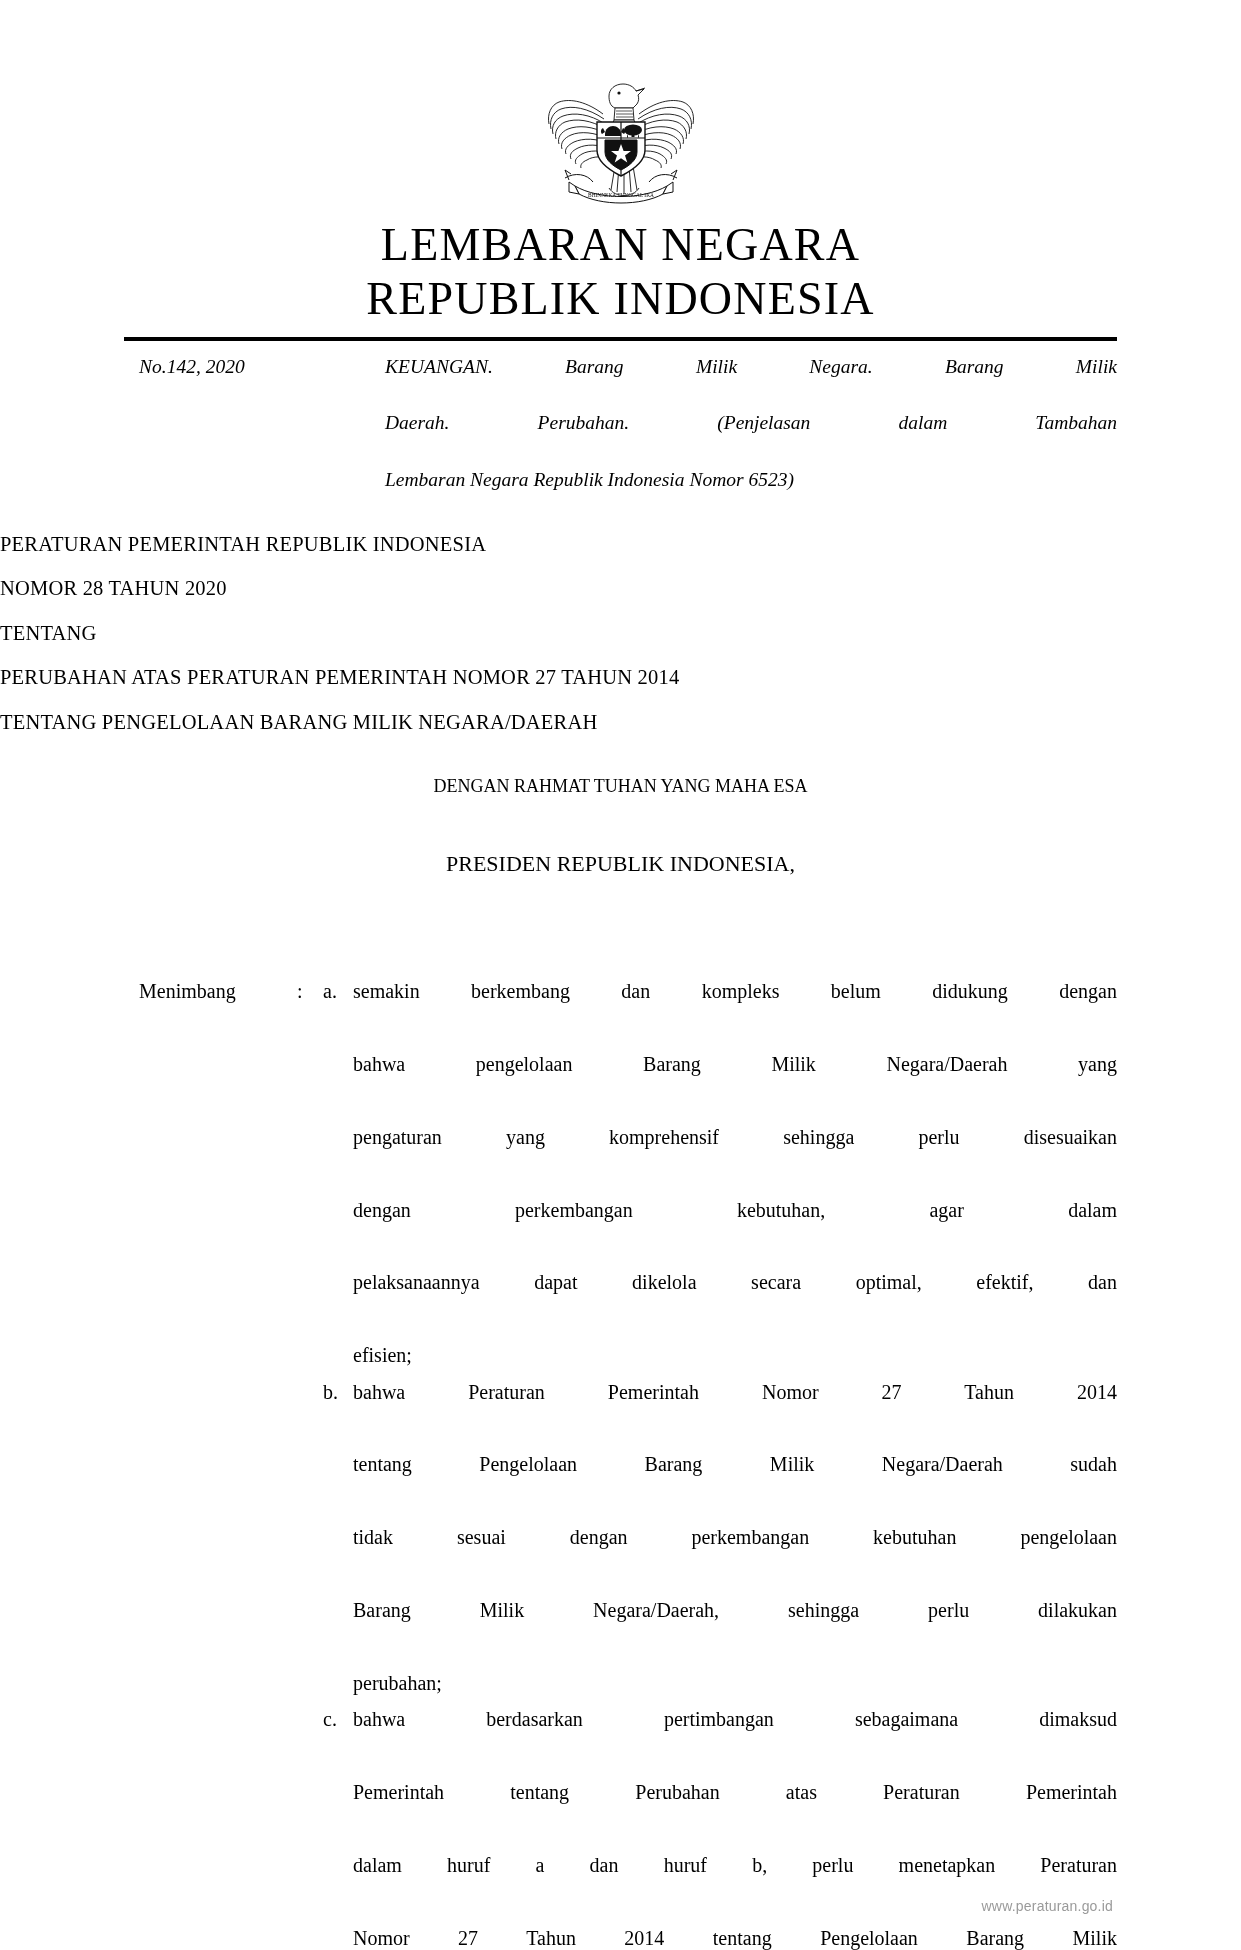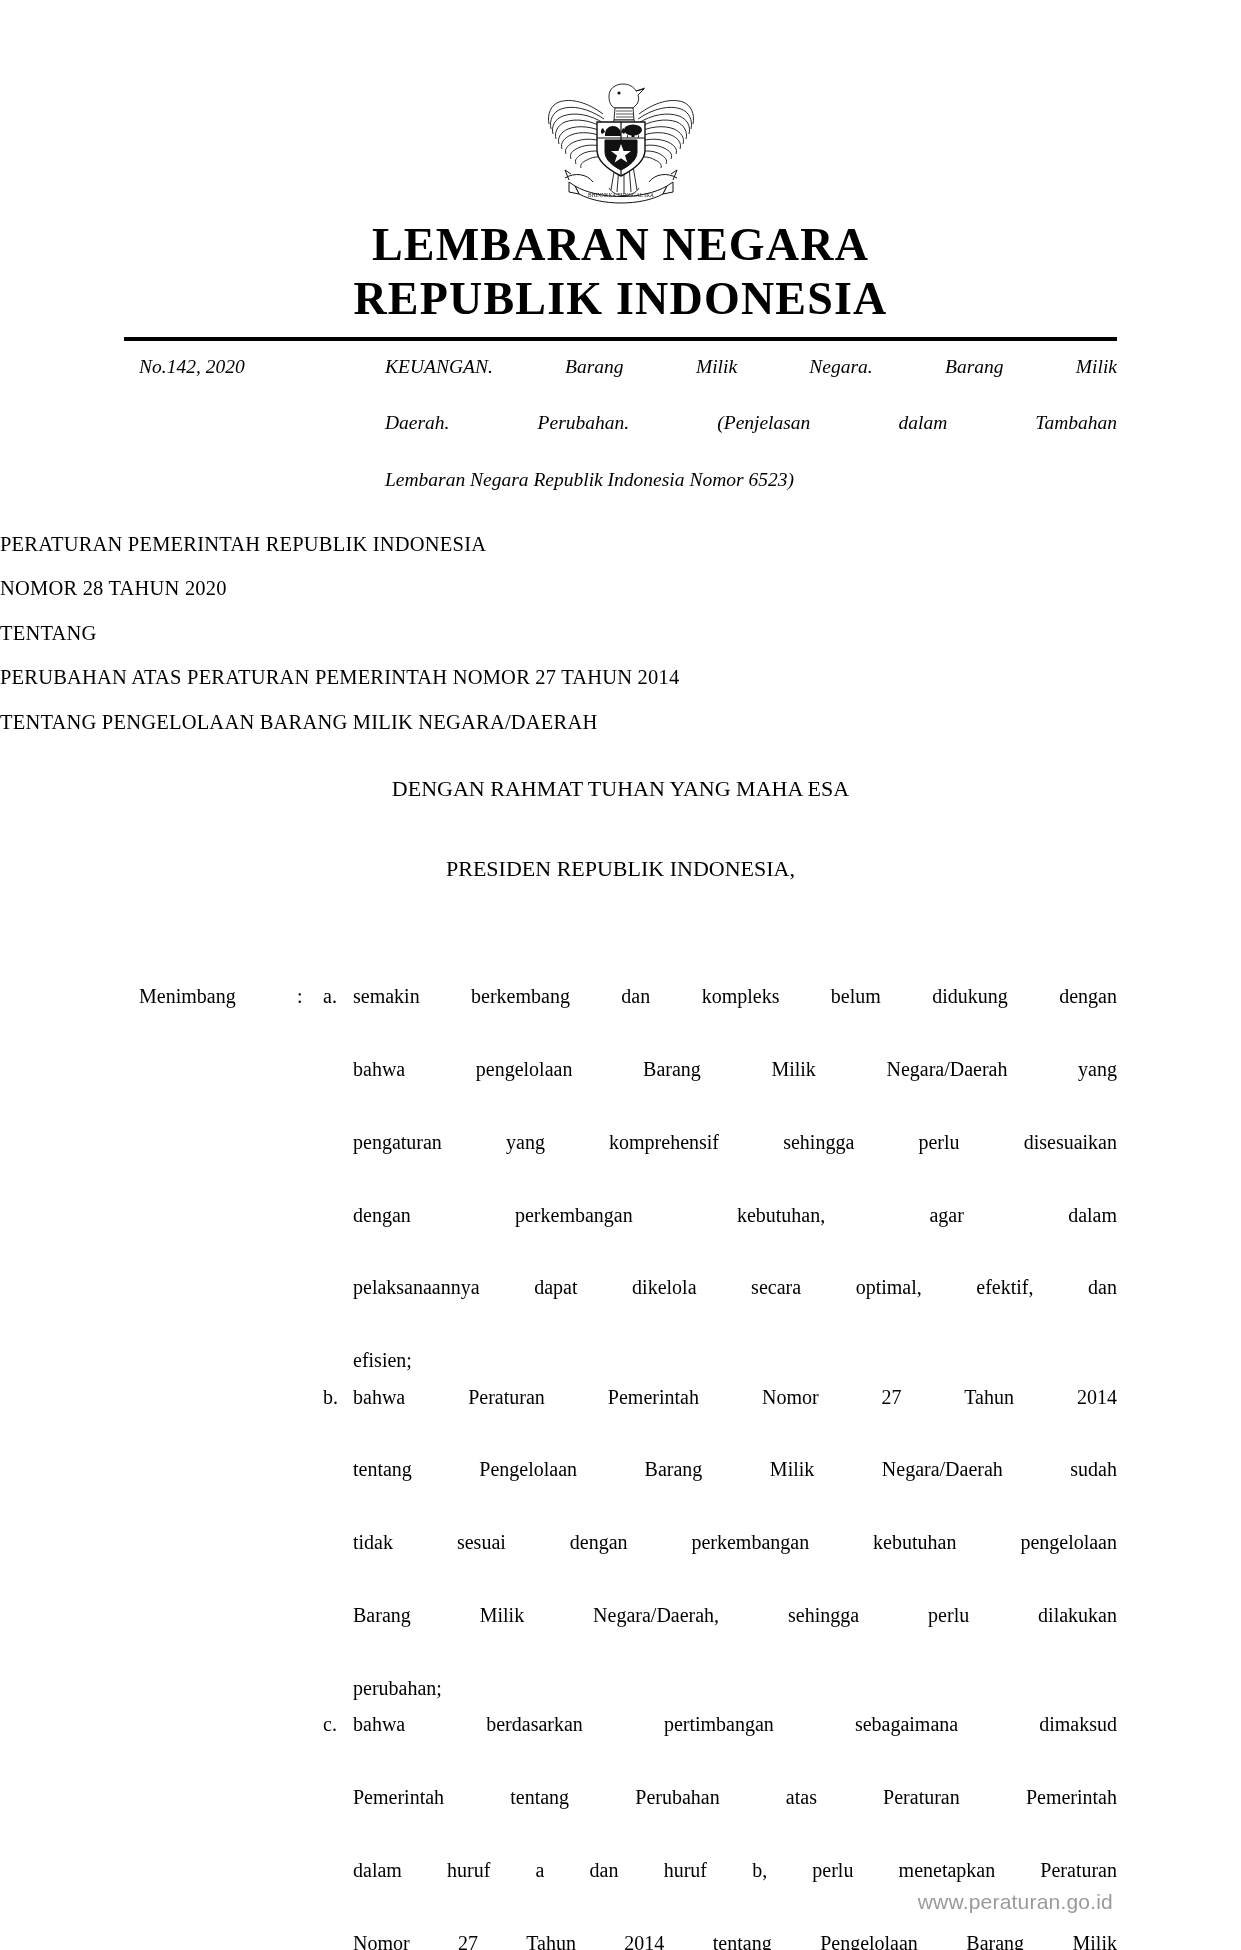--- a/index.html
+++ b/index.html
@@ -32,21 +32,21 @@
   .emblem {
     width: 172px;
     height: 150px;
     display: block;
   }
 
   
   .masthead {
     text-align: center;
     font-family: "Liberation Serif", "DejaVu Serif", serif;
-    font-weight: bold;
+    font-weight: normal;
     font-size: 46px;
     line-height: 1.18;
     letter-spacing: 1.2px;
     margin-top: 10px;
     transform: scaleX(1.0);
   }
   .masthead-line {
     display: block;
     white-space: nowrap;
   }
@@ -92,21 +92,21 @@
     line-height: 1.0;
   }
   .title-block .tline {
     display: block;
     margin-bottom: 24px;
     letter-spacing: 0.2px;
   }
 
   .blessing {
     text-align: center;
-    font-size: 22px;
+    font-size: 18px;
     margin-top: 44px;
   }
   .president {
     text-align: center;
     font-size: 22px;
     margin-top: 54px;
   }
 
   
   .considering {
@@ -148,21 +148,21 @@
     width: 100%;
   }
   .cons-text .ln.last::after { width: 0; }
 
   
   .footer {
     position: absolute;
     right: 128px;
     bottom: 36px;
     font-family: "Liberation Sans", "DejaVu Sans", sans-serif;
-    font-size: 21px;
+    font-size: 14px;
     color: #9a9a9a;
     letter-spacing: 0.2px;
   }
 </style>
 </head>
 <body>
 
 <div class="page">
 
   <div class="emblem-wrap">

